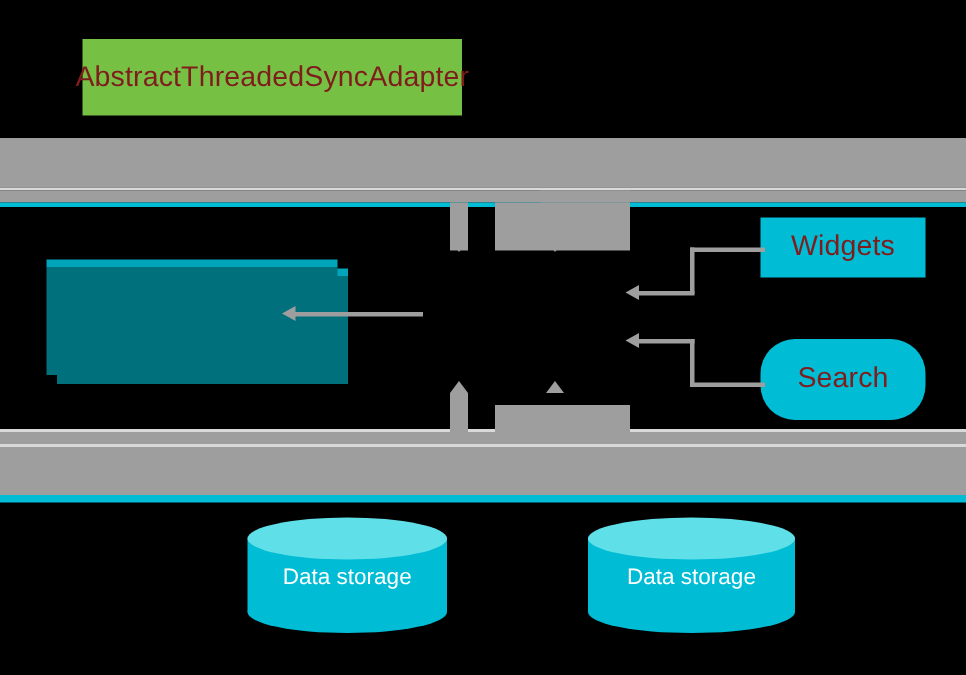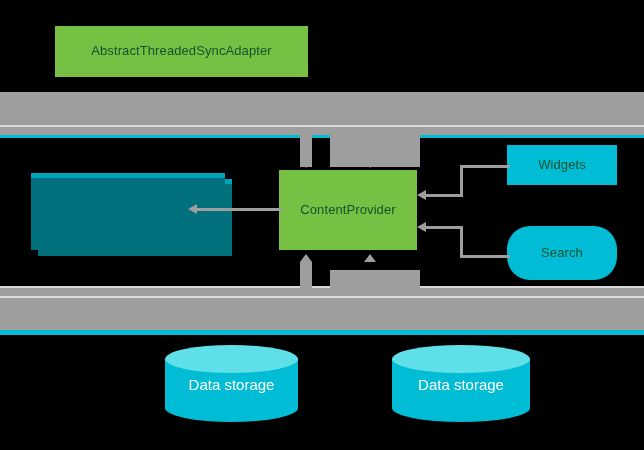--- a/index.html
+++ b/index.html
@@ -15,22 +15,22 @@
   .band{position:absolute;left:0;width:644px;background:#9e9e9e;}
   .band.hairline{background:#d9d9d9;}
 
   
   .vstem{position:absolute;background:#9e9e9e;}
 
   
   .node{
     position:absolute;
     display:flex;align-items:center;justify-content:center;
-    color:#14532d;
-    font-size:13px;
+    color:#7f1d1d;
+    font-size:19px;
     letter-spacing:.1px;
     text-align:center;
     box-sizing:border-box;
     line-height:1.15;
   }
   .green{background:#76c043;}
   .cyan{background:#00bcd4;}
 
   
   .stack-l2{position:absolute;background:#00707d;}
@@ -100,21 +100,20 @@
 
   <div class="arrow down" style="left:300px;top:160px;"></div>
   <div class="arrow down" style="left:364px;top:160px;"></div>
 
   <div class="stack-l3" style="left:38px;top:184px;width:194px;height:72px;"></div>
   <div class="stack-line" style="left:38px;top:179px;width:194px;height:5px;"></div>
   <div class="stack-l2" style="left:31px;top:178px;width:194px;height:72px;"></div>
   <div class="stack-line" style="left:31px;top:173px;width:194px;height:5px;"></div>
 
 
-  <div class="node green" style="left:279px;top:170px;width:138px;height:80px;">ContentProvider</div>
 
   <div class="hline" style="left:196px;top:208px;width:86px;"></div>
   <div class="arrow left" style="left:188px;top:204px;"></div>
 
   <div class="node cyan" style="left:507px;top:145px;width:110px;height:40px;">Widgets</div>
 
   <div class="vline" style="left:460px;top:165px;height:31px;"></div>
   <div class="hline" style="left:460px;top:165px;width:50px;"></div>
   <div class="hline" style="left:425px;top:194px;width:38px;"></div>
   <div class="arrow left" style="left:417px;top:190px;"></div>

